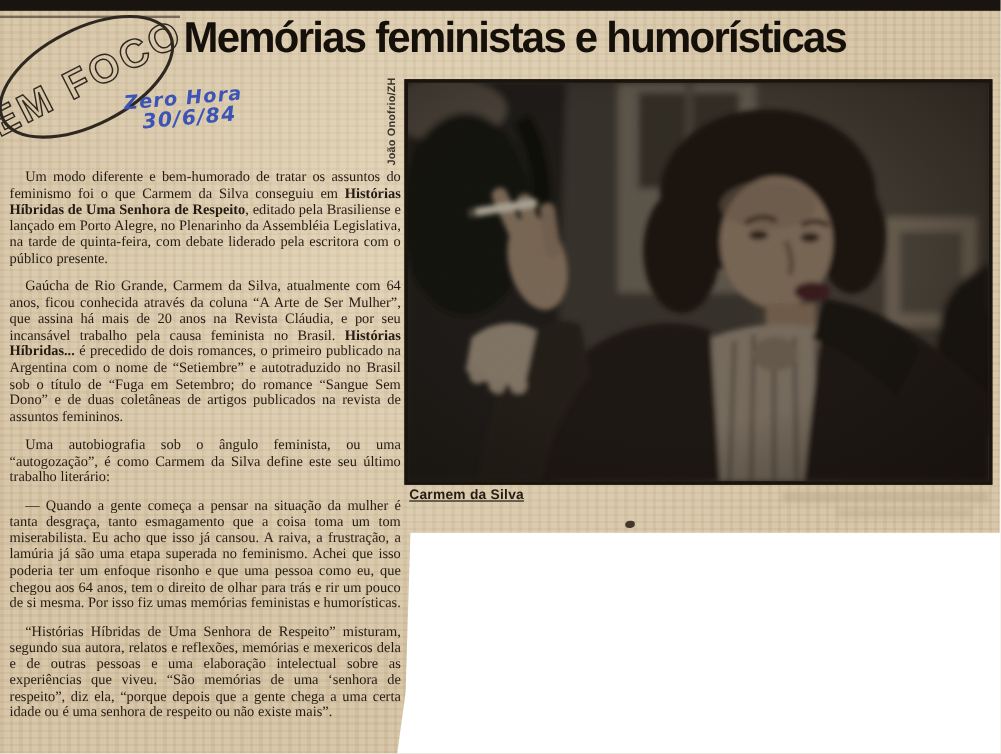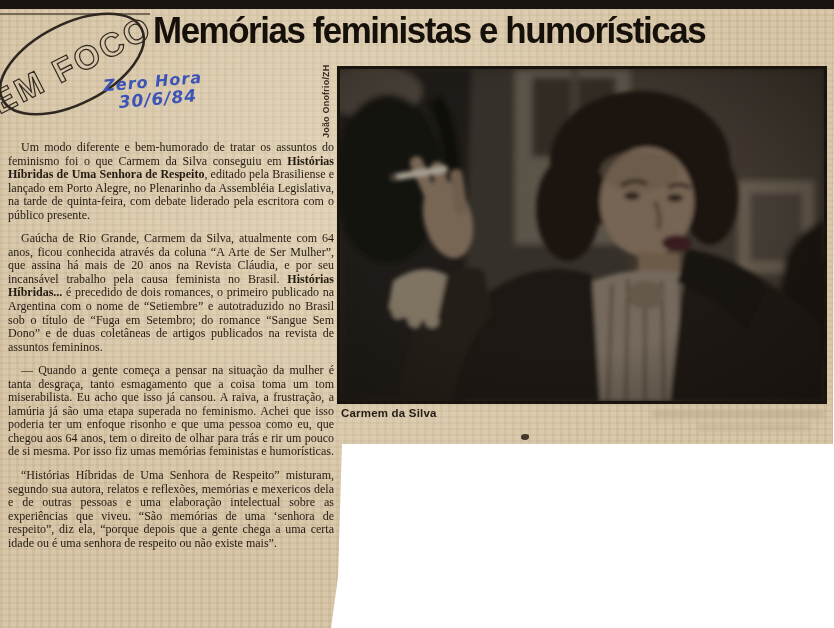--- a/index.html
+++ b/index.html
@@ -59,20 +59,21 @@
     transform:rotate(-90deg);transform-origin:top left;
     font-family:"Liberation Sans", sans-serif;
     font-weight:bold;font-size:9px;color:#3a3129;
     white-space:nowrap;letter-spacing:.2px;
   }
   .photo-caption{
     position:absolute;left:341px;top:407px;
     font-family:"Liberation Sans", sans-serif;
     font-weight:bold;font-size:11.5px;color:#241d15;
     letter-spacing:.2px;
+    text-decoration:underline;
   }
   
   .ghost{position:absolute;background:#b2a184;filter:blur(2px);}
   .ghost1{left:652px;top:410px;width:172px;height:8px;opacity:.45;}
   .ghost2{left:698px;top:424px;width:112px;height:7px;opacity:.35;}
   .speck{
     position:absolute;left:521px;top:434px;width:8px;height:6px;
     background:#33271e;border-radius:50% 40% 50% 45%;opacity:.9;
   }
   
@@ -192,17 +193,18 @@
 
   <div class="photo-caption">Carmem da Silva</div>
 
   <div class="ghost ghost1"></div>
   <div class="ghost ghost2"></div>
   <div class="speck"></div>
 
   <div class="article">
       <p class="para"><span>Um modo diferente e bem-humorado de tratar os assuntos do feminismo foi o que Carmem da Silva conseguiu em </span><span class="b">Histórias Híbridas de Uma Senhora de Respeito</span><span>, editado pela Brasiliense e lançado em Porto Alegre, no Plenarinho da Assembléia Legislativa, na tarde de quinta-feira, com debate liderado pela escritora com o público presente.</span></p>
       <p class="para"><span>Gaúcha de Rio Grande, Carmem da Silva, atualmente com 64 anos, ficou conhecida através da coluna “A Arte de Ser Mulher”, que assina há mais de 20 anos na Revista Cláudia, e por seu incansável trabalho pela causa feminista no Brasil. </span><span class="b">Histórias Híbridas...</span><span> é precedido de dois romances, o primeiro publicado na Argentina com o nome de “Setiembre” e autotraduzido no Brasil sob o título de “Fuga em Setembro; do romance “Sangue Sem Dono” e de duas coletâneas de artigos publicados na revista de assuntos femininos.</span></p>
+      <p class="para"><span>Uma autobiografia sob o ângulo feminista, ou uma “autogozação”, é como Carmem da Silva define este seu último trabalho literário:</span></p>
       <p class="para"><span>— Quando a gente começa a pensar na situação da mulher é tanta desgraça, tanto esmagamento que a coisa toma um tom miserabilista. Eu acho que isso já cansou. A raiva, a frustração, a lamúria já são uma etapa superada no feminismo. Achei que isso poderia ter um enfoque risonho e que uma pessoa como eu, que chegou aos 64 anos, tem o direito de olhar para trás e rir um pouco de si mesma. Por isso fiz umas memórias feministas e humorísticas.</span></p>
       <p class="para"><span>“Histórias Híbridas de Uma Senhora de Respeito” misturam, segundo sua autora, relatos e reflexões, memórias e mexericos dela e de outras pessoas e uma elaboração intelectual sobre as experiências que viveu. “São memórias de uma ‘senhora de respeito”, diz ela, “porque depois que a gente chega a uma certa idade ou é uma senhora de respeito ou não existe mais”.</span></p>
     </div>
 
 </div>
 
 </body></html>

